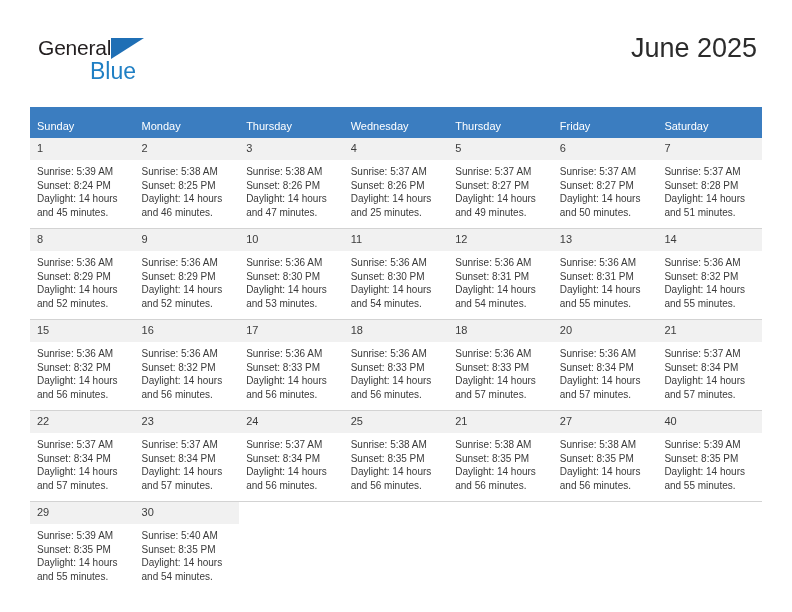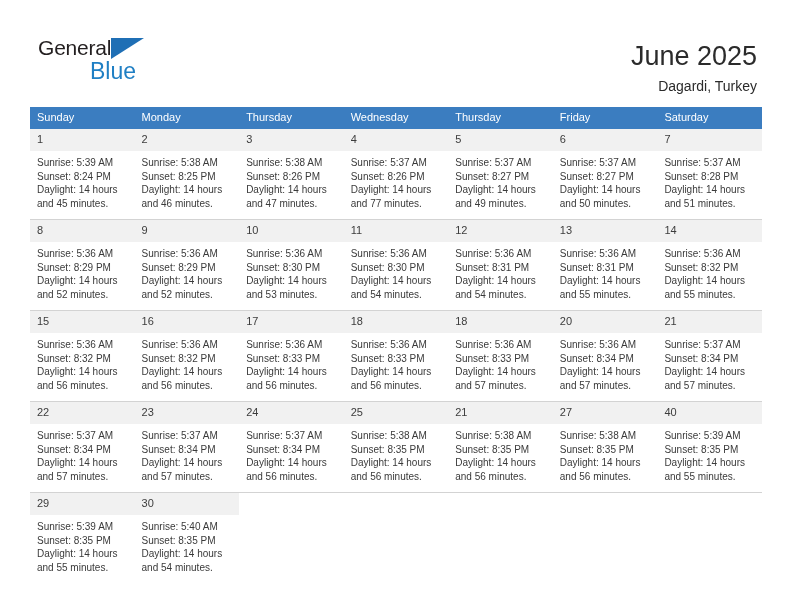--- a/index.html
+++ b/index.html
@@ -63,21 +63,21 @@
     top: 22px;
     font-size: 23px;
     color: #1f7fc4;
     line-height: 26px;
     white-space: nowrap;
   }
 
   .title-block {
     position: absolute;
     right: 35px;
-    top: 40px;
+    top: 32px;
     text-align: right;
   }
   .cal-title {
     font-size: 27px;
     color: #2b2b2b;
     line-height: 32px;
     white-space: nowrap;
   }
   .cal-subtitle {
     margin-top: 6px;
@@ -96,21 +96,21 @@
     border-collapse: collapse;
     table-layout: fixed;
   }
 
   .calendar th {
     background: #3b7dc0;
     color: #ffffff;
     font-size: 11px;
     font-weight: normal;
     text-align: left;
-    padding: 4px 0 5px 7px;
+    padding: 13px 0 5px 7px;
     line-height: 13px;
     border: none;
   }
 
   .calendar td {
     vertical-align: top;
     padding: 0;
     border: none;
     width: 104.57px;
     height: 90px;
@@ -159,21 +159,20 @@
   <div class="masthead">
 
     <div class="logo">
       <div class="logo-general">General</div>
       <div class="logo-triangle"></div>
       <div class="logo-blue">Blue</div>
     </div>
 
     <div class="title-block">
       <div class="cal-title">June 2025</div>
-      <div class="cal-subtitle">Dagardi, Turkey</div>
     </div>
 
   </div>
 
   <table class="calendar">
     <thead>
       <tr>
         <th>Sunday</th>
         <th>Monday</th>
         <th>Thursday</th>
@@ -211,21 +210,21 @@
               <div>Daylight: 14 hours</div>
               <div>and 47 minutes.</div>
             </div>
           </td>
           <td>
             <div class="daynum">4</div>
             <div class="daybody">
               <div>Sunrise: 5:37 AM</div>
               <div>Sunset: 8:26 PM</div>
               <div>Daylight: 14 hours</div>
-              <div>and 77 minutes.</div>
+              <div>and 25 minutes.</div>
             </div>
           </td>
           <td>
             <div class="daynum">5</div>
             <div class="daybody">
               <div>Sunrise: 5:37 AM</div>
               <div>Sunset: 8:27 PM</div>
               <div>Daylight: 14 hours</div>
               <div>and 49 minutes.</div>
             </div>

